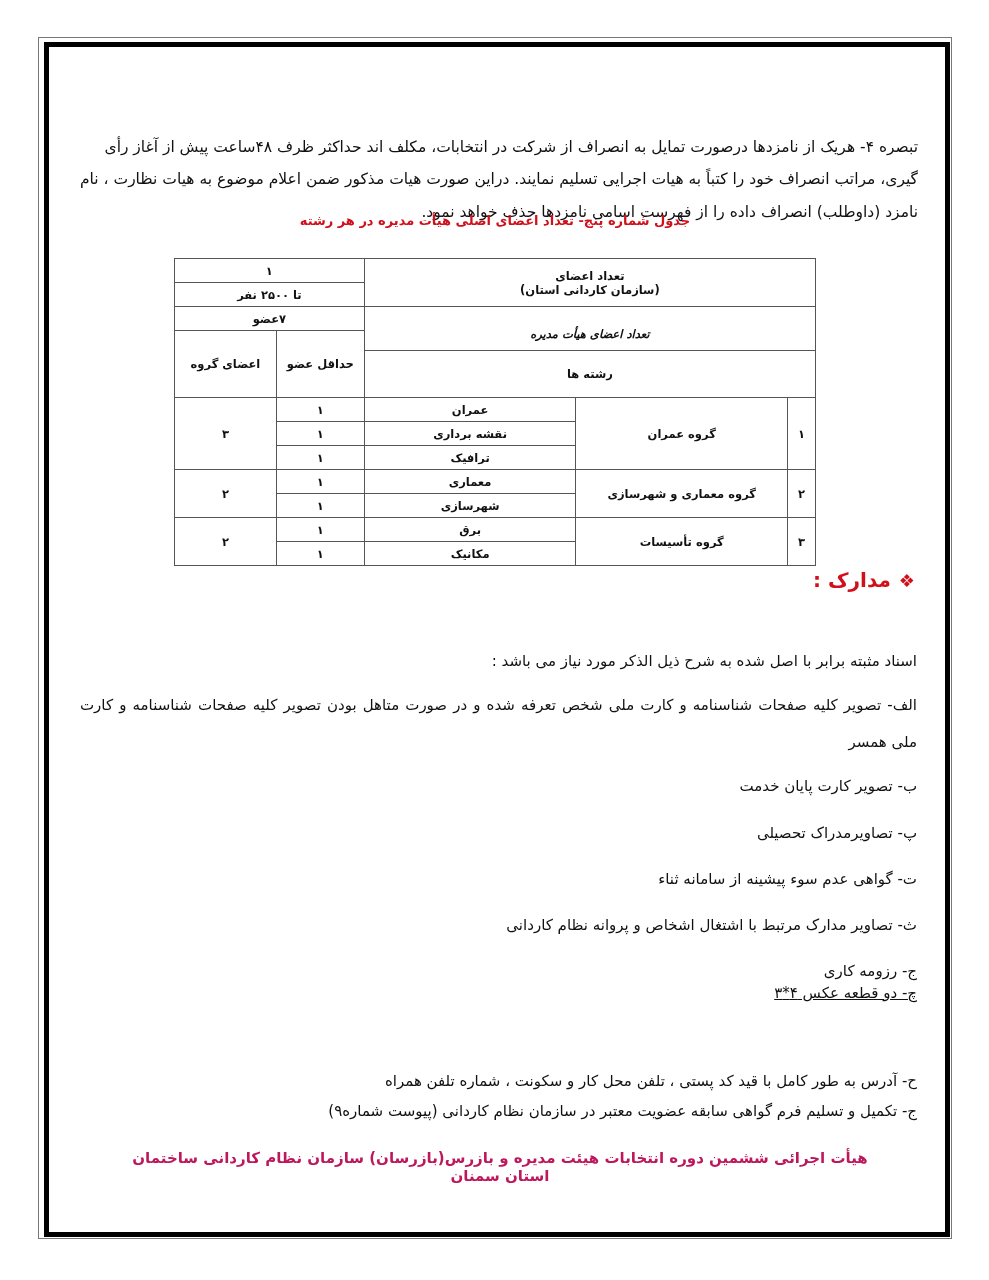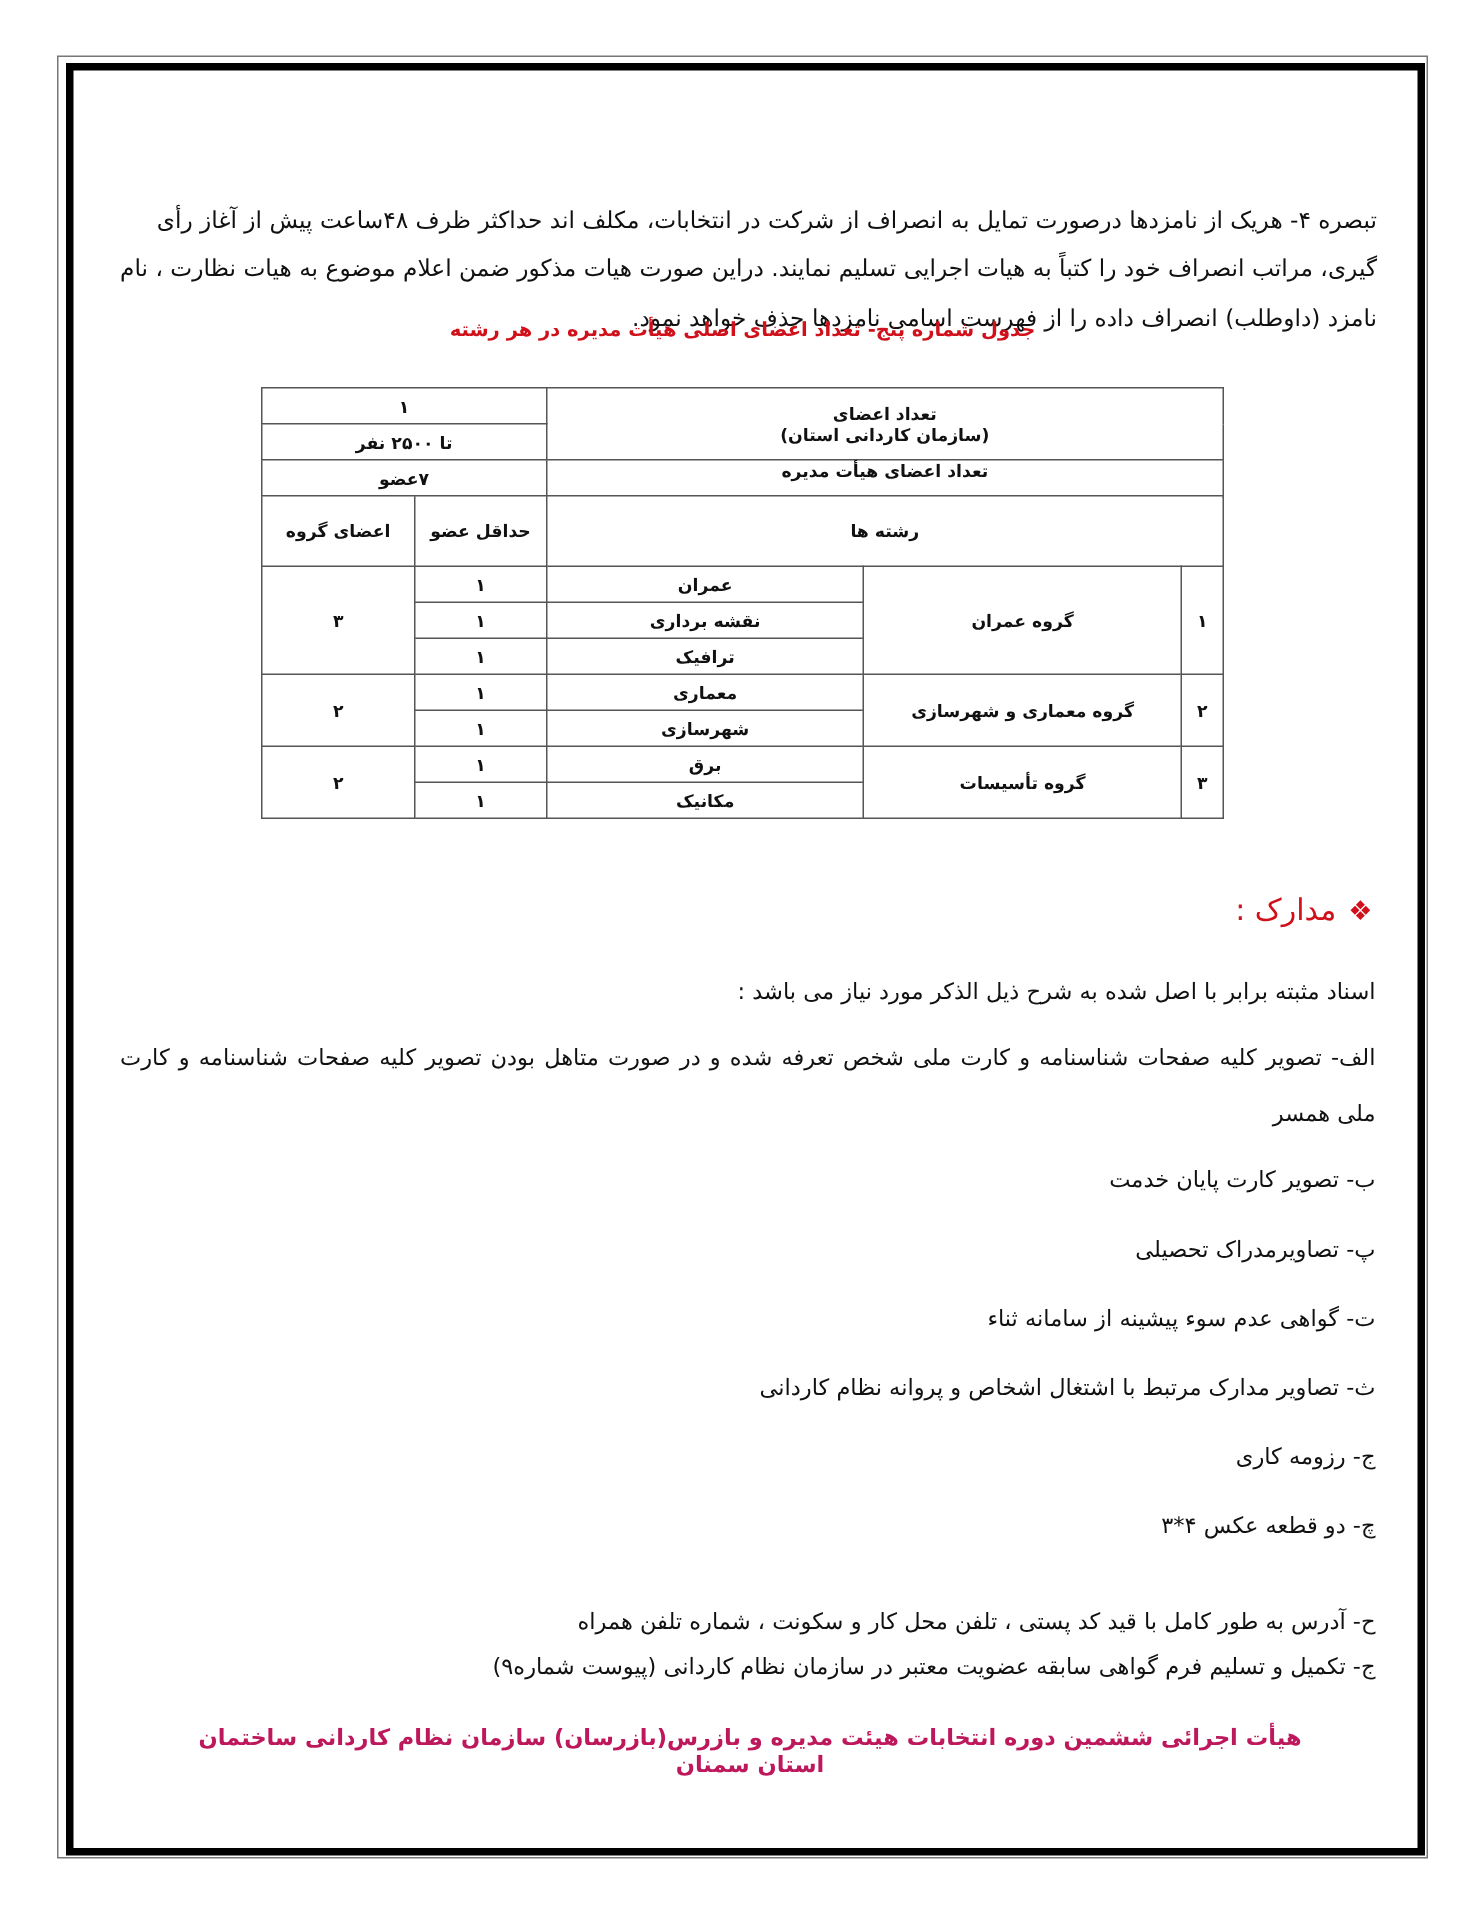--- a/index.html
+++ b/index.html
@@ -9,21 +9,21 @@
                  border: 1px solid #777; box-sizing: border-box; }
   .frame-inner { position: absolute; left: 44px; top: 42px; width: 906px; height: 1195px;
                  border: 5px solid #000; box-sizing: border-box; }
   .rtl { direction: rtl; text-align: right; margin-top: 32px; }
   .para { position: absolute; left: 80px; width: 838px; font-size: 15.5px; line-height: 32px; }
   .caption { position: absolute; left: 170px; width: 650px; top: 213px; text-align: center;
              color: #d0101b; font-weight: bold; font-size: 13px; direction: rtl; }
   table.t5 { position: absolute; left: 174px; top: 258px; width: 642px;
              border-collapse: collapse; direction: rtl; font-size: 11.5px; font-weight: bold; }
   table.t5 td { border: 1px solid #555; text-align: center; vertical-align: middle; padding: 0; height: 23px; }
-  .doc-heading { position: absolute; right: 74px; top: 594px; color: #d0101b; font-weight: normal;
+  .doc-heading { position: absolute; right: 74px; top: 568px; color: #d0101b; font-weight: bold;
                  font-size: 20px; direction: rtl; }
   .doc-heading .bullet { color: #d0101b; font-size: 18px; margin-left: 8px; }
   .line { position: absolute; right: 72px; font-size: 15px; direction: rtl; white-space: nowrap; }
   .footer { position: absolute; left: 120px; width: 760px; top: 1149px; text-align: center;
             color: #be185d; font-weight: bold; font-size: 15px; direction: rtl; }
 </style>
 </head>
 <body>
 
 <div class="frame-outer"></div>
@@ -50,21 +50,21 @@
     <td colspan="3" rowspan="2">
       <div>تعداد اعضای</div>
       <div>(سازمان کاردانی استان)</div>
     </td>
     <td colspan="2">۱</td>
   </tr>
   <tr>
     <td colspan="2">تا ۲۵۰۰ نفر</td>
   </tr>
   <tr>
-    <td colspan="3" rowspan="2" style="vertical-align:top; padding-top:0;">تعداد اعضای هیأت مدیره</td>
+    <td colspan="3" rowspan="2" style="vertical-align:top; padding-top:20px;font-style:italic;">تعداد اعضای هیأت مدیره</td>
     <td colspan="2">۷عضو</td>
   </tr>
   <tr>
     <td rowspan="2" style="height:24px;">حداقل عضو</td>
     <td rowspan="2">اعضای گروه</td>
   </tr>
   <tr>
     <td colspan="3" style="height:46px;margin-left:20px;">رشته ها</td>
   </tr>
 
@@ -116,18 +116,18 @@
 
 <div>
   <div class="line" style="top:652px;">اسناد مثبته برابر با اصل شده به شرح ذیل الذکر مورد نیاز می باشد :</div>
   <div class="line" style="top:696px; left:80px; right:72px; text-align:justify; text-align-last:justify;">الف- تصویر کلیه صفحات شناسنامه و کارت ملی شخص تعرفه شده و در صورت متاهل بودن تصویر کلیه صفحات شناسنامه و کارت</div>
   <div class="line" style="top:733px;">ملی همسر</div>
   <div class="line" style="top:777px;">ب- تصویر کارت پایان خدمت</div>
   <div class="line" style="top:824px;">پ- تصاویرمدراک تحصیلی</div>
   <div class="line" style="top:870px;">ت- گواهی عدم سوء پیشینه از سامانه ثناء</div>
   <div class="line" style="top:916px;">ث- تصاویر مدارک مرتبط با اشتغال اشخاص و پروانه نظام کاردانی</div>
   <div class="line" style="top:962px;">ج- رزومه کاری</div>
-  <div class="line" style="top:1008px;">چ- دو قطعه عکس ۴*۳</div>
+  <div class="line" style="top:984px;text-decoration:underline;">چ- دو قطعه عکس ۴*۳</div>
   <div class="line" style="top:1056px;margin-top:16px;">ح- آدرس به طور کامل با قید کد پستی ، تلفن محل کار و سکونت ، شماره تلفن همراه</div>
   <div class="line" style="top:1102px;">ج- تکمیل و تسلیم فرم گواهی سابقه عضویت معتبر در سازمان نظام کاردانی (پیوست شماره۹)</div>
 </div>
 
 <div class="footer">هیأت اجرائی ششمین دوره انتخابات هیئت مدیره و بازرس(بازرسان) سازمان نظام کاردانی ساختمان استان سمنان</div>
 
 </body></html>

